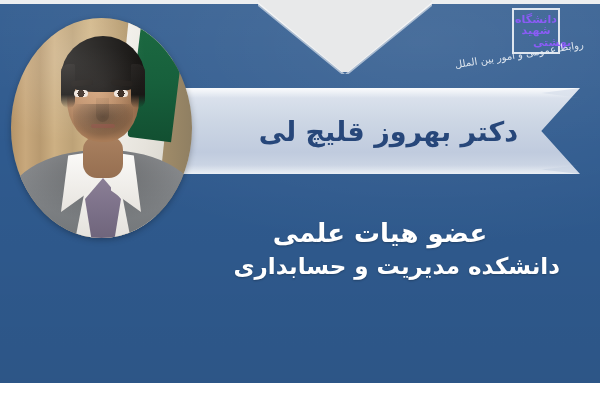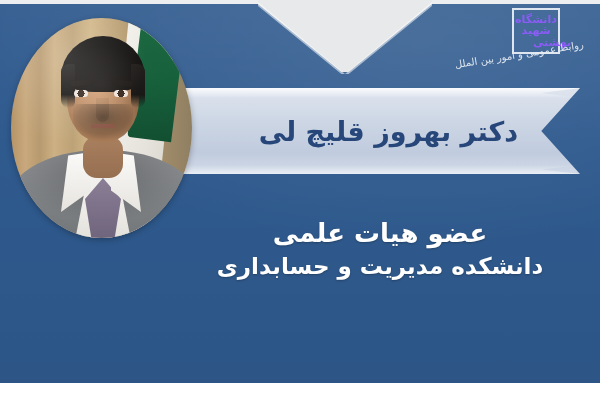--- a/index.html
+++ b/index.html
@@ -245,21 +245,21 @@
     width: 360px;
     direction: rtl;
     text-align: center;
     color: #ffffff;
     font-family: "DejaVu Sans", sans-serif;
     font-weight: bold;
     text-shadow: 0 1px 2px rgba(0,0,0,.25);
     margin-top: 12px;
   }
   .subtitle .l1 { font-size: 26px; line-height: 34px; letter-spacing: -0.5px; }
-  .subtitle .l2 { font-size: 23px; line-height: 32px; letter-spacing: -0.5px; }
+  .subtitle .l2 { font-size: 23px; line-height: 32px; letter-spacing: -0.5px; text-align: right; }
 
   
   .logo {
     position: absolute;
     left: 470px; top: 4px;
     width: 122px; height: 80px;
   }
   .logo-box {
     position: absolute;
     left: 42px; top: 4px;

